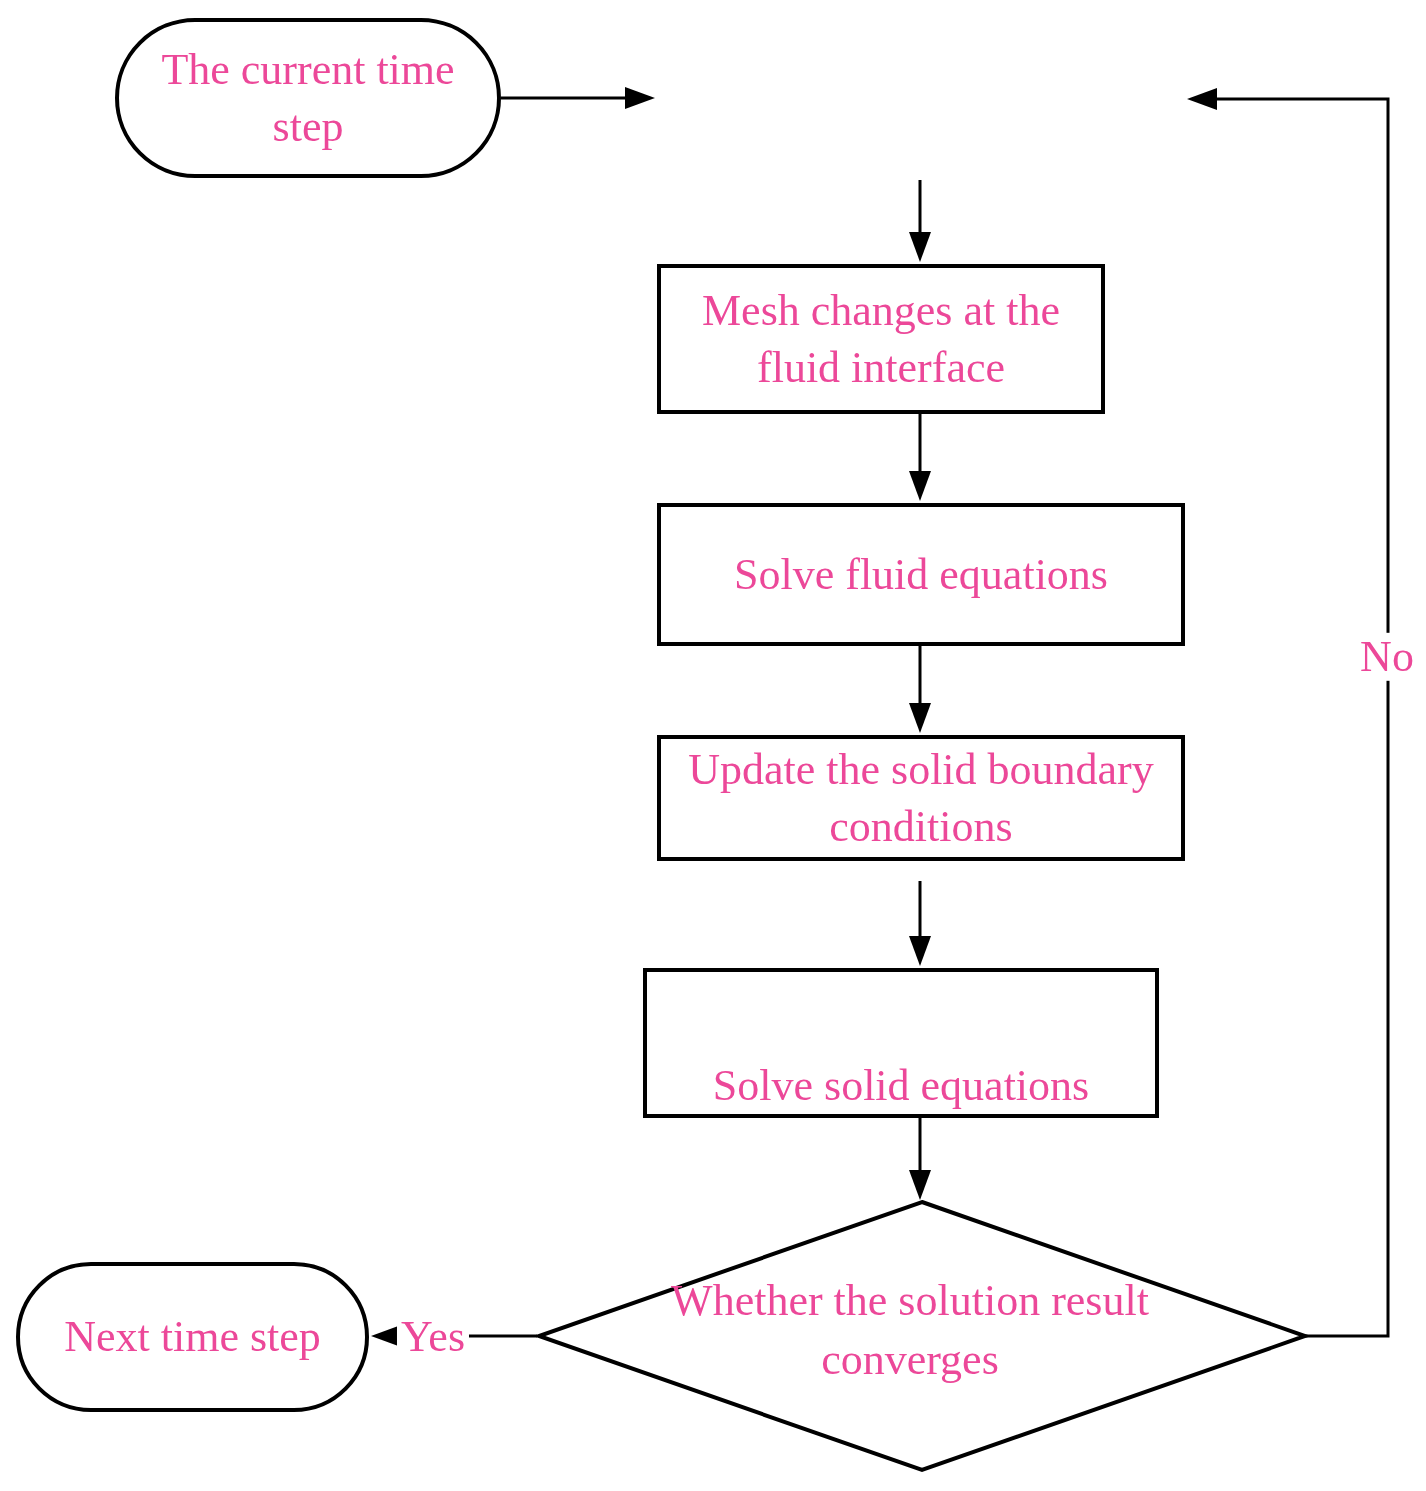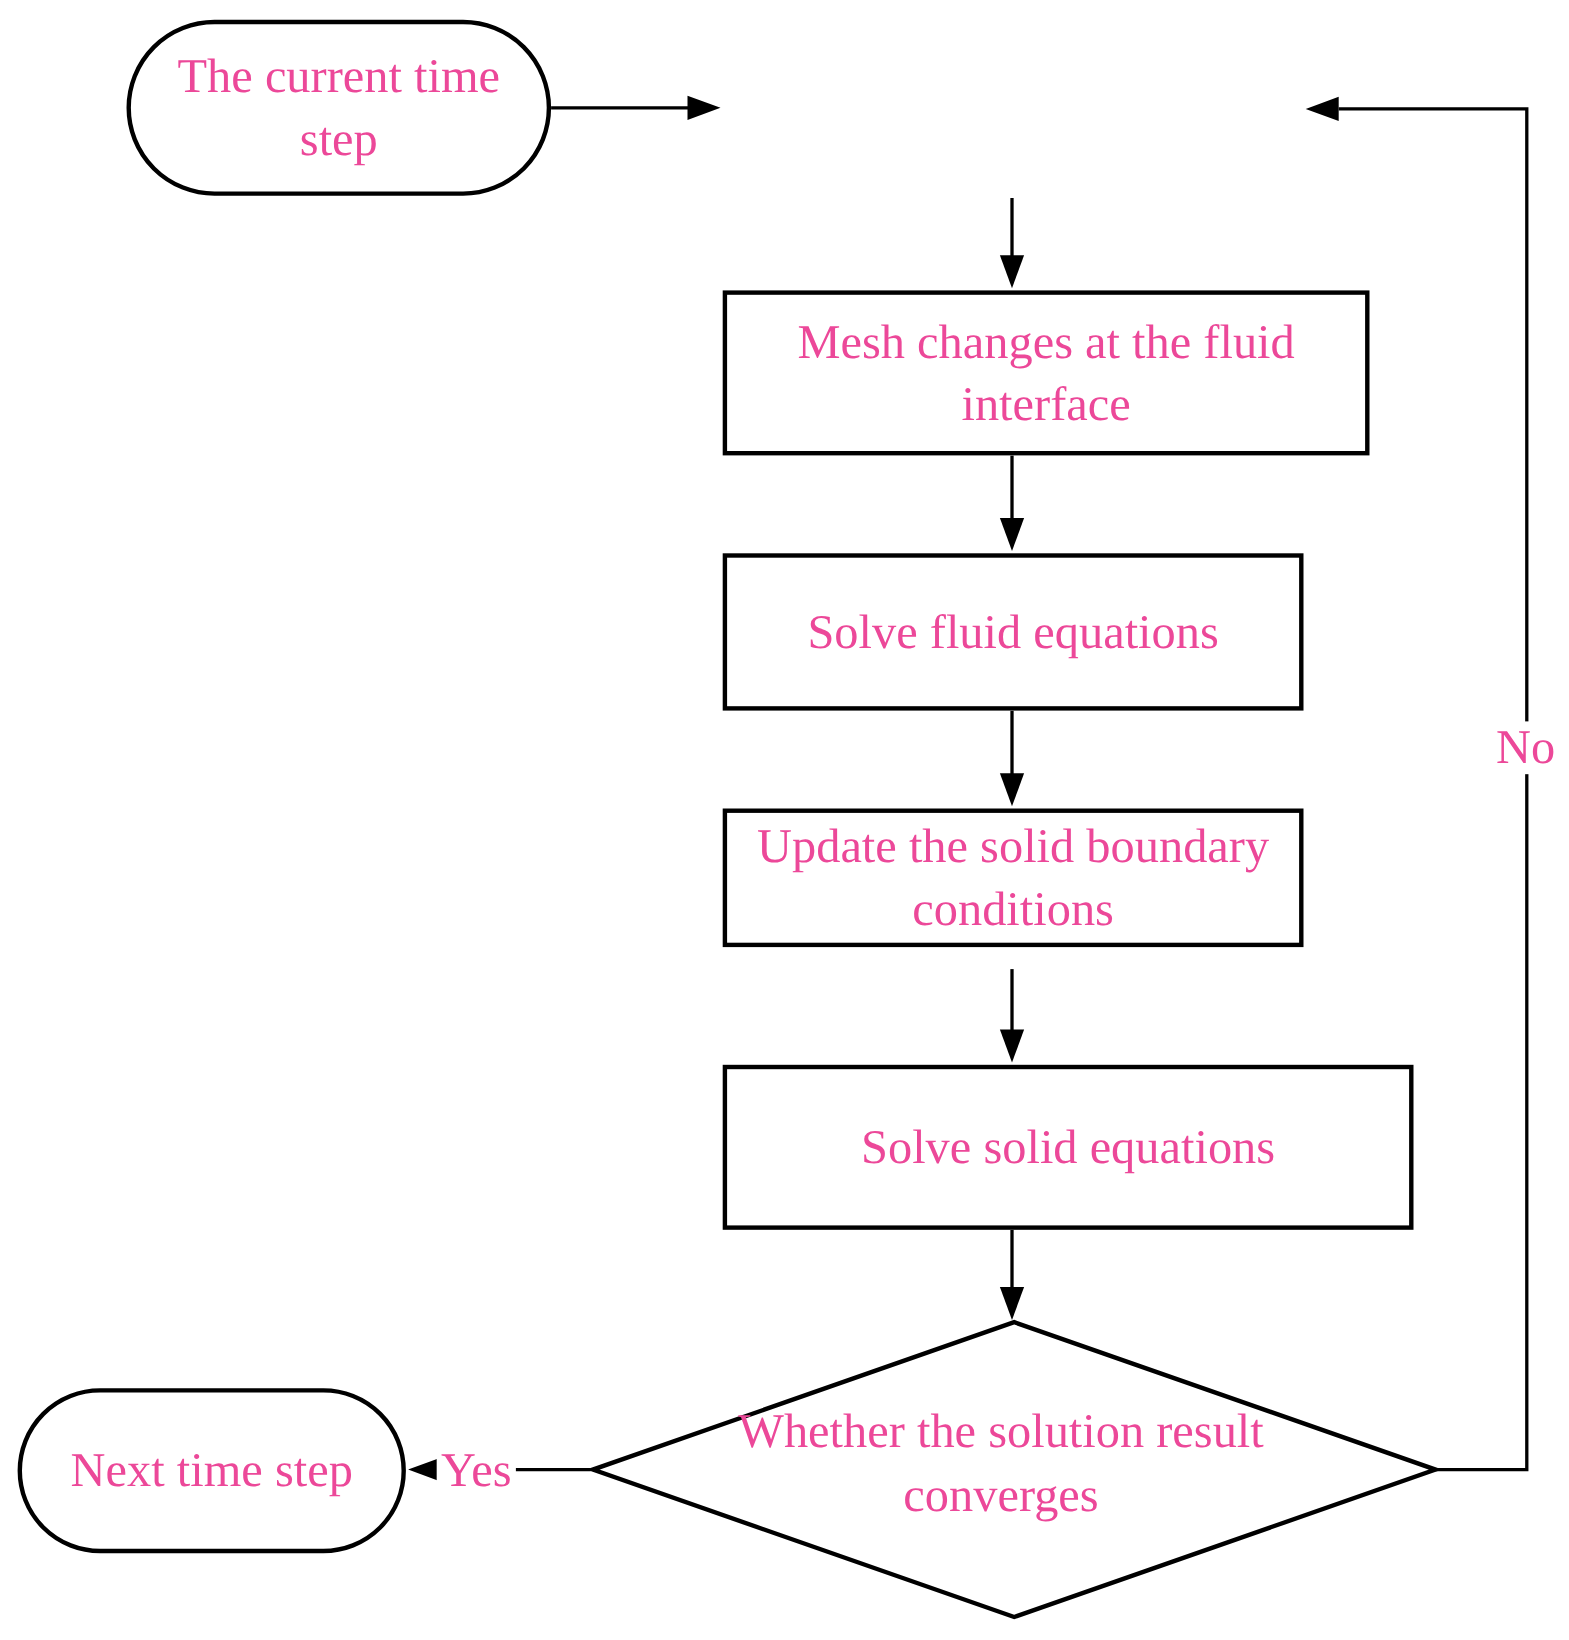--- a/index.html
+++ b/index.html
@@ -104,41 +104,41 @@
       <polyline points="1303,1336 1388,1336 1388,99 1217,99"></polyline>
       <polygon class="arrowhead" points="1187,99 1217,88 1217,110"></polygon>
     </g>
   </svg>
 
   <div class="node terminator" style="left:115px; top:18px; width:386px; height:160px; padding:0 24px;">
     <span>The current time step</span>
   </div>
 
 
-  <div class="node process" style="left:657px; top:264px; width:588px; height:150px; padding:0 4px;">
+  <div class="node process" style="left:657px; top:264px; width:448px; height:150px; padding:0 4px;">
     <span>Mesh changes at the fluid interface</span>
   </div>
 
   <div class="node process" style="left:657px; top:503px; width:528px; height:143px; padding:0 4px;">
     <span>Solve fluid equations</span>
   </div>
 
   <div class="node process" style="left:657px; top:735px; width:528px; height:126px; padding:0 4px;">
     <span>Update the solid boundary conditions</span>
   </div>
 
-  <div class="node process" style="left:657px; top:968px; width:628px; height:150px; padding:0 4px;">
+  <div class="node process" style="left:643px; top:968px; width:516px; height:150px; padding:0 4px;align-items:flex-end;">
     <span>Solve solid equations</span>
   </div>
 
   <div class="decision-label" style="left:590px; top:1264px; width:640px; height:132px;">
     <span>Whether the solution result converges</span>
   </div>
 
   <div class="node terminator" style="left:16px; top:1262px; width:353px; height:150px; padding:0 16px;text-align:right;">
     <span>Next time step</span>
   </div>
 
   <div class="edge-label" style="left:433px; top:1337px;">Yes</div>
 
-  <div class="edge-label" style="left:1387px; top:680px;">No</div>
+  <div class="edge-label" style="left:1387px; top:657px;">No</div>
 
 </div>
 
 </body></html>

